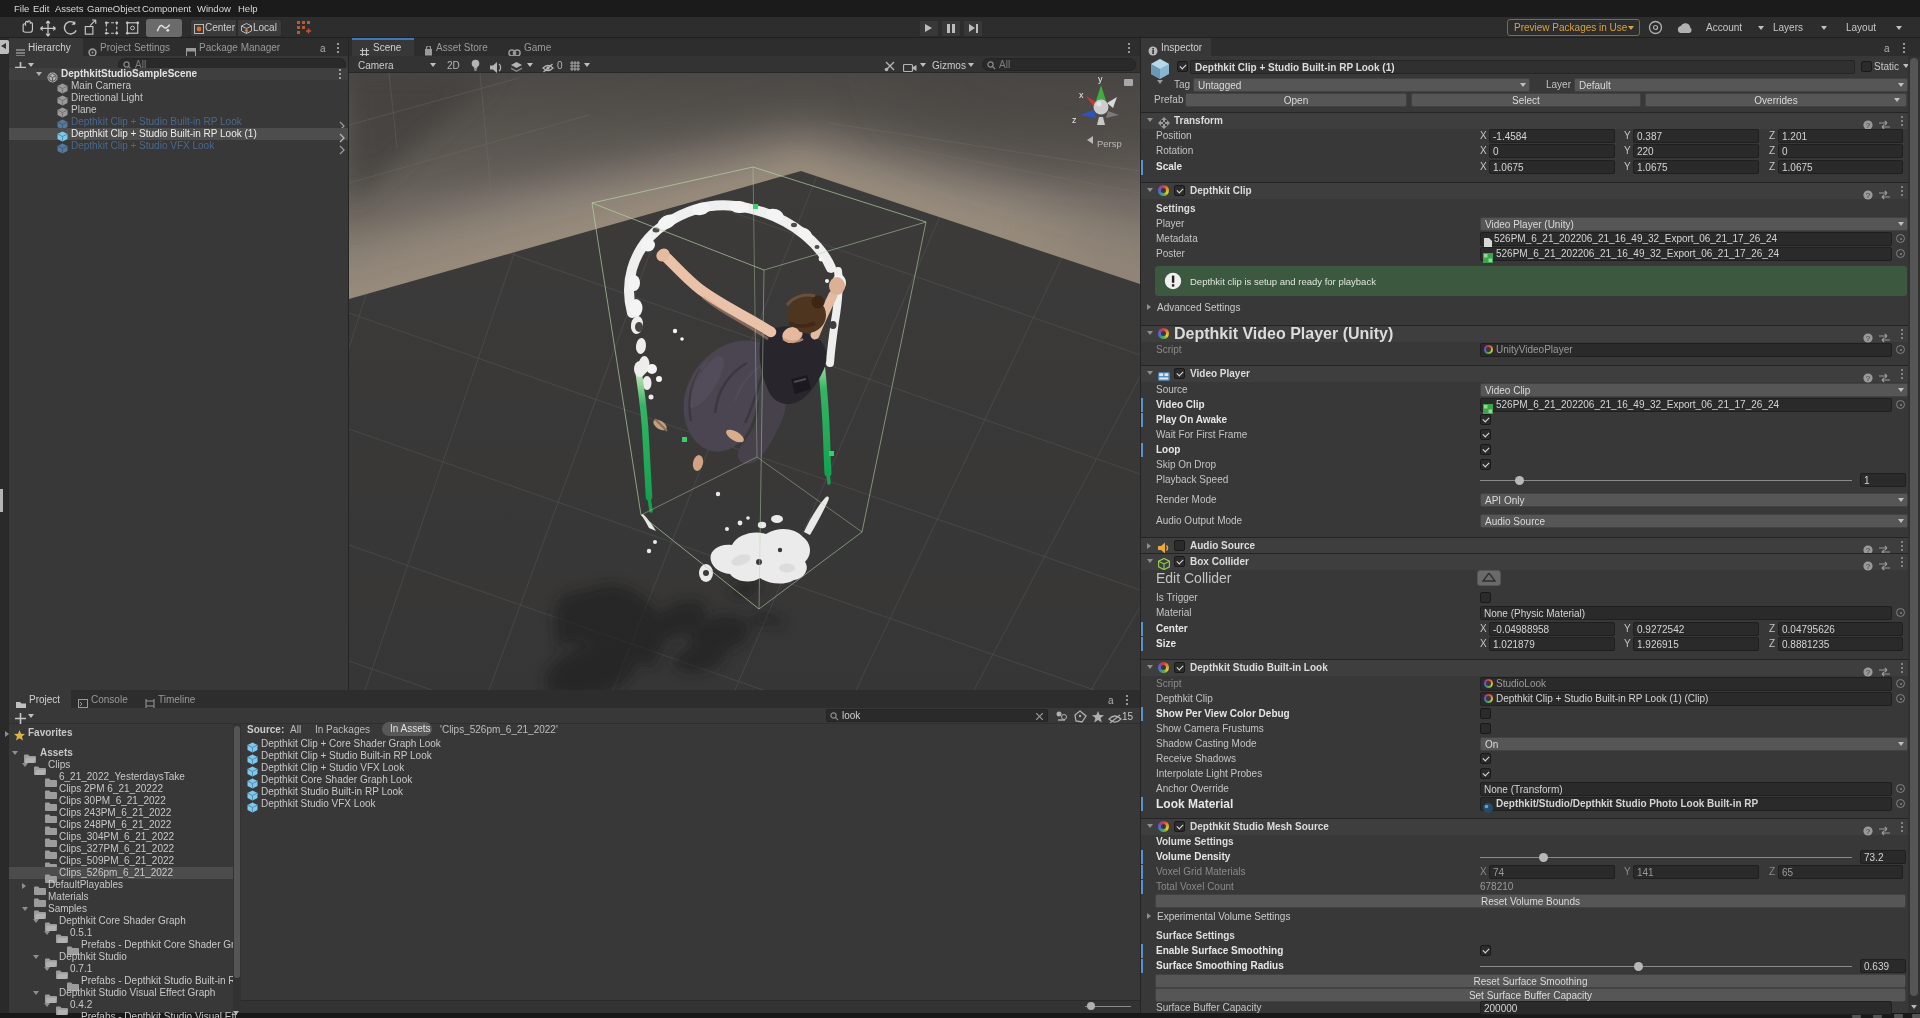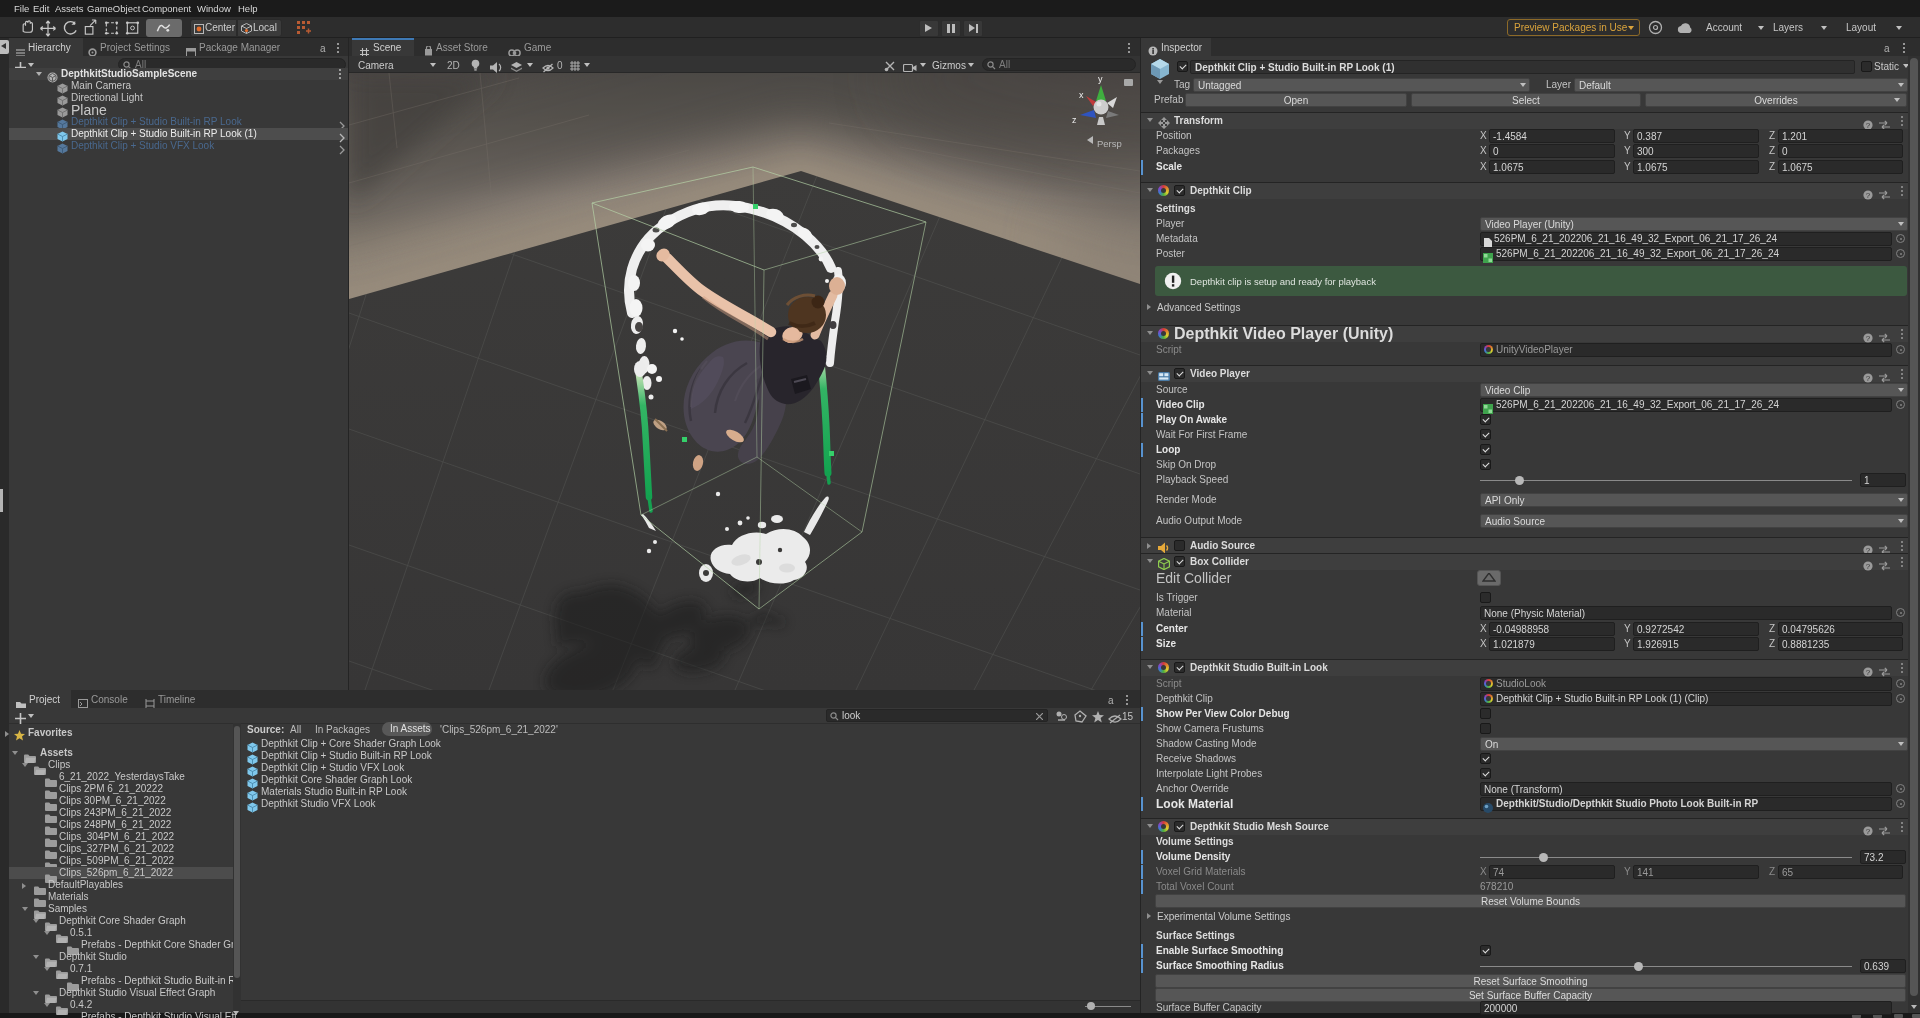--- a/index.html
+++ b/index.html
@@ -181,21 +181,21 @@
 <div class="lab" style="left:71px;top:80px;font-size:10px;color:#c8c8c8;line-height:12px">Main Camera</div>
 <div class="a" style="left:57px;top:92px;width:11px;height:11px"><svg width="11" height="11" viewBox="0 0 11 11">
       <path d="M5.5 0.5 L10.5 3 L10.5 8 L5.5 10.5 L0.5 8 L0.5 3Z" fill="#9a9a9a"></path>
       <path d="M0.5 3 L5.5 5.5 L10.5 3 M5.5 5.5 L5.5 10.5" stroke="#6e6e6e" stroke-width="0.9" fill="none"></path>
     </svg></div>
 <div class="lab" style="left:71px;top:92px;font-size:10px;color:#c8c8c8;line-height:12px">Directional Light</div>
 <div class="a" style="left:57px;top:104px;width:11px;height:11px"><svg width="11" height="11" viewBox="0 0 11 11">
       <path d="M5.5 0.5 L10.5 3 L10.5 8 L5.5 10.5 L0.5 8 L0.5 3Z" fill="#9a9a9a"></path>
       <path d="M0.5 3 L5.5 5.5 L10.5 3 M5.5 5.5 L5.5 10.5" stroke="#6e6e6e" stroke-width="0.9" fill="none"></path>
     </svg></div>
-<div class="lab" style="left:71px;top:104px;font-size:14px;color:#c8c8c8;line-height:12px">Plane</div>
+<div class="lab" style="left:71px;top:104px;font-size:10px;color:#c8c8c8;line-height:12px">Plane</div>
 <div class="a" style="left:57px;top:116px;width:11px;height:11px"><svg width="11" height="11" viewBox="0 0 11 11">
       <path d="M5.5 0.5 L10.5 3 L10.5 8 L5.5 10.5 L0.5 8 L0.5 3Z" fill="#55789c"></path>
       <path d="M0.5 3 L5.5 5.5 L10.5 3 M5.5 5.5 L5.5 10.5" stroke="#3c5a77" stroke-width="0.9" fill="none"></path>
     </svg></div>
 <div class="lab" style="left:71px;top:116px;font-size:10px;color:#49688e;line-height:12px">Depthkit Clip + Studio Built-in RP Look</div>
 <div class="a" style="left:339px;top:117px;width:6px;height:9px"><svg width="6" height="10">
       <path d="M1 1 L5 5 L1 9" stroke="#9a9a9a" stroke-width="1.3" fill="none"></path>
     </svg></div>
 <div class="a" style="left:9px;top:128px;width:339px;height:12px;background:#4d4d4d"></div>
 <div class="a" style="left:57px;top:128px;width:11px;height:11px"><svg width="11" height="11" viewBox="0 0 11 11">
@@ -689,21 +689,21 @@
 <div class="lab" style="left:261px;top:762px;font-size:10px;color:#c8c8c8;line-height:12px">Depthkit Clip + Studio VFX Look</div>
 <div class="a" style="left:247px;top:775px;width:11px;height:11px"><svg width="11" height="11" viewBox="0 0 11 11">
       <path d="M5.5 0.5 L10.5 3 L10.5 8 L5.5 10.5 L0.5 8 L0.5 3Z" fill="#7fc8ec"></path>
       <path d="M0.5 3 L5.5 5.5 L10.5 3 M5.5 5.5 L5.5 10.5" stroke="#4889ad" stroke-width="0.9" fill="none"></path>
     </svg></div>
 <div class="lab" style="left:261px;top:774px;font-size:10px;color:#c8c8c8;line-height:12px">Depthkit Core Shader Graph Look</div>
 <div class="a" style="left:247px;top:787px;width:11px;height:11px"><svg width="11" height="11" viewBox="0 0 11 11">
       <path d="M5.5 0.5 L10.5 3 L10.5 8 L5.5 10.5 L0.5 8 L0.5 3Z" fill="#7fc8ec"></path>
       <path d="M0.5 3 L5.5 5.5 L10.5 3 M5.5 5.5 L5.5 10.5" stroke="#4889ad" stroke-width="0.9" fill="none"></path>
     </svg></div>
-<div class="lab" style="left:261px;top:786px;font-size:10px;color:#c8c8c8;line-height:12px">Materials Studio Built-in RP Look</div>
+<div class="lab" style="left:261px;top:786px;font-size:10px;color:#c8c8c8;line-height:12px">Depthkit Studio Built-in RP Look</div>
 <div class="a" style="left:247px;top:799px;width:11px;height:11px"><svg width="11" height="11" viewBox="0 0 11 11">
       <path d="M5.5 0.5 L10.5 3 L10.5 8 L5.5 10.5 L0.5 8 L0.5 3Z" fill="#7fc8ec"></path>
       <path d="M0.5 3 L5.5 5.5 L10.5 3 M5.5 5.5 L5.5 10.5" stroke="#4889ad" stroke-width="0.9" fill="none"></path>
     </svg></div>
 <div class="lab" style="left:261px;top:798px;font-size:10px;color:#c8c8c8;line-height:12px">Depthkit Studio VFX Look</div>
 <div class="a" style="left:241px;top:1000px;width:899px;height:13px;background:#333333;border-top:1px solid #2a2a2a"></div>
 <div class="a" style="left:1085px;top:1006px;width:46px;height:1px;background:#8a8a8a"></div>
 <div class="a" style="left:1087px;top:1002px;width:8px;height:8px;border-radius:50%;background:#b0b0b0"></div>
 <div class="a" style="left:1141px;top:38px;width:779px;height:975px;background:#383838"></div>
 <div class="a" style="left:1141px;top:38px;width:779px;height:18px;background:#2d2d2d"></div>
@@ -754,25 +754,25 @@
       <path d="M0 3 h8 M8 3 l-2.2 -2.2 M8 3 l-2.2 2.2 M11 7 h-8 M3 7 l2.2 -2.2 M3 7 l2.2 2.2" stroke="#9a9a9a" stroke-width="1.2" fill="none"></path>
     </svg></div>
 <div class="dots" style="left:1901px;top:116px;background:#9a9a9a;box-shadow:0 4px 0 #9a9a9a,0 8px 0 #9a9a9a"></div>
 <div class="lab" style="left:1156px;top:129px;color:#c4c4c4;font-size:10px">Position</div>
 <div class="lab" style="left:1480px;top:129px;color:#c4c4c4;font-size:10px">X</div>
 <div class="fld" style="left:1489px;top:129px;width:126px;color:#d4d4d4;padding-left:3px">-1.4584</div>
 <div class="lab" style="left:1624px;top:129px;color:#c4c4c4;font-size:10px">Y</div>
 <div class="fld" style="left:1633px;top:129px;width:126px;color:#d4d4d4;padding-left:3px">0.387</div>
 <div class="lab" style="left:1769px;top:129px;color:#c4c4c4;font-size:10px">Z</div>
 <div class="fld" style="left:1778px;top:129px;width:125px;color:#d4d4d4;padding-left:3px">1.201</div>
-<div class="lab" style="left:1156px;top:144px;color:#c4c4c4;font-size:10px">Packages</div>
+<div class="lab" style="left:1156px;top:144px;color:#c4c4c4;font-size:10px">Rotation</div>
 <div class="lab" style="left:1480px;top:144px;color:#c4c4c4;font-size:10px">X</div>
 <div class="fld" style="left:1489px;top:144px;width:126px;color:#d4d4d4;padding-left:3px">0</div>
 <div class="lab" style="left:1624px;top:144px;color:#c4c4c4;font-size:10px">Y</div>
-<div class="fld" style="left:1633px;top:144px;width:126px;color:#d4d4d4;padding-left:3px">300</div>
+<div class="fld" style="left:1633px;top:144px;width:126px;color:#d4d4d4;padding-left:3px">220</div>
 <div class="lab" style="left:1769px;top:144px;color:#c4c4c4;font-size:10px">Z</div>
 <div class="fld" style="left:1778px;top:144px;width:125px;color:#d4d4d4;padding-left:3px">0</div>
 <div class="obar" style="top:160px;height:15px"></div>
 <div class="lab" style="left:1156px;top:160px;font-weight:bold;color:#e6e6e6;font-size:10px">Scale</div>
 <div class="lab" style="left:1480px;top:160px;color:#c4c4c4;font-size:10px">X</div>
 <div class="fld" style="left:1489px;top:160px;width:126px;color:#d4d4d4;padding-left:3px">1.0675</div>
 <div class="lab" style="left:1624px;top:160px;color:#c4c4c4;font-size:10px">Y</div>
 <div class="fld" style="left:1633px;top:160px;width:126px;color:#d4d4d4;padding-left:3px">1.0675</div>
 <div class="lab" style="left:1769px;top:160px;color:#c4c4c4;font-size:10px">Z</div>
 <div class="fld" style="left:1778px;top:160px;width:125px;color:#d4d4d4;padding-left:3px">1.0675</div>

